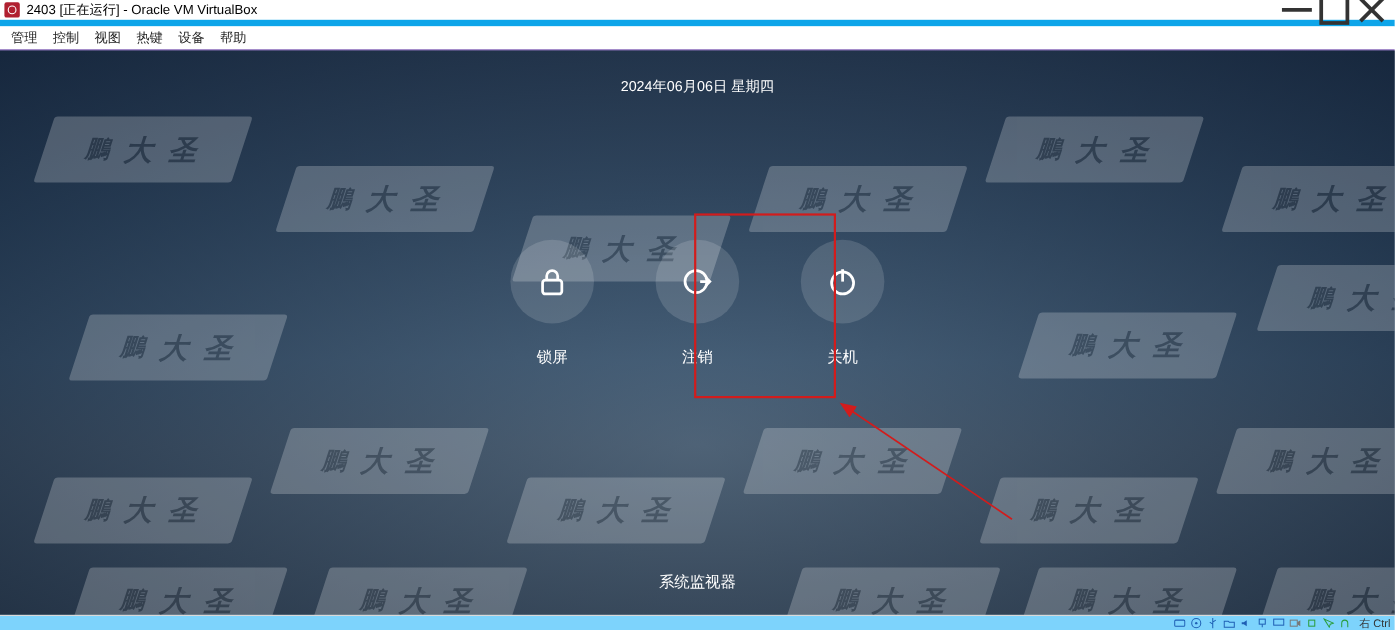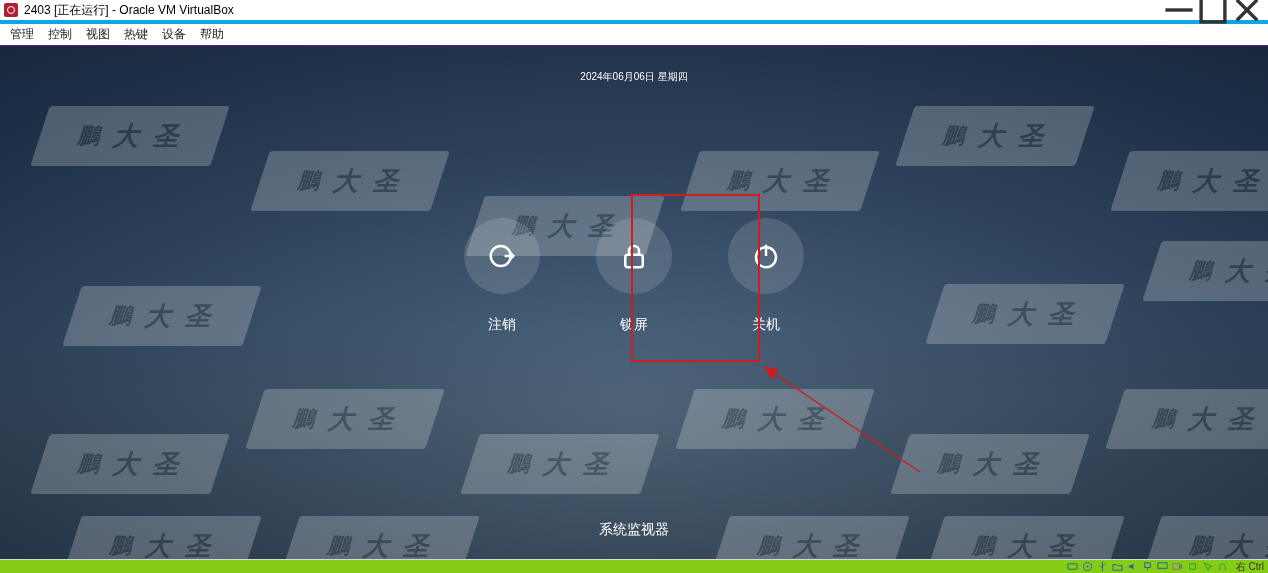--- a/index.html
+++ b/index.html
@@ -1,21 +1,21 @@
 <!DOCTYPE html>
 <html><head>
 <meta charset="utf-8">
 <style>
   * { margin: 0; padding: 0; box-sizing: border-box; font-family: "Microsoft YaHei", "Segoe UI", sans-serif; }
   body { width: 1268px; height: 573px; overflow: hidden; background: #fff; position: relative; }
 
   
   .host-titlebar {
     height: 24px; display: flex; align-items: center; padding: 0 4px;
-    font-size: 12px; color: #000; background: #fff; border-bottom: 4px solid #0ea5e9; justify-content: center;
+    font-size: 12px; color: #000; background: #fff; border-bottom: 6px solid #0ea5e9; justify-content: center;
   }
   .host-titlebar .app-icon {
     width: 14px; height: 14px; margin-right: 6px; background: #b02030; border-radius: 2px;
     display: flex; align-items: center; justify-content: center;
   }
   .host-titlebar .app-icon::after { content:""; width:6px;height:6px;border:1px solid #fff;border-radius:50%; }
   .host-titlebar .spacer { flex: 1; }
   .host-titlebar .win-btn { width: 34px; height: 22px; display:flex; align-items:center; justify-content:center; font-size:10px; color:#222; }
 
   .host-menubar {
@@ -34,39 +34,39 @@
   }
 
   
   .wm { position:absolute; width:180px; height:60px; background:#fff; opacity:.22; transform:skewX(-18deg);
         display:flex; align-items:center; justify-content:center; gap:14px; font-size:26px; font-weight:600; color:#555;
         border-radius:3px; }
   .wm .glyph { font-size:22px; }
 
   .clock { position:absolute; left:50%; top:20px; transform:translateX(-50%); text-align:center; }
   .clock .time { font-size:34px; font-weight:500; letter-spacing:1px; }
-  .clock .date { font-size:10px; margin-top:4px; }
+  .clock .date { font-size:13px; margin-top:4px; }
 
   .actions { position:absolute; left:50%; top:172px; transform:translateX(-50%); display:flex; gap:52px; }
   .action { display:flex; flex-direction:column; align-items:center; gap:22px; width:80px; }
   .action .circle {
     width:76px; height:76px; border-radius:50%; background:rgba(255,255,255,.14);
     display:flex; align-items:center; justify-content:center;
   }
   .action .label { font-size:14px; }
   .action svg { width:30px; height:30px; stroke:#fff; fill:none; stroke-width:2; }
 
   .highlight-box { position:absolute; border:2px solid #d21c1c; pointer-events:none; }
   .arrow-svg { position:absolute; pointer-events:none; }
 
   .bottom-link { position:absolute; left:50%; bottom:20px; transform:translateX(-50%); font-size:14px;text-align:center; }
 
   
   .host-statusbar {
-    position:absolute; left:0; right:0; bottom:0; height:14px; background:#84cc16; border-top:1px solid #d9d9d9;
+    position:absolute; left:0; right:0; bottom:0; height:14px; background:#7dd3fc; border-top:1px solid #d9d9d9;
     display:flex; align-items:center; justify-content:flex-end; gap:3px; padding:0 4px; font-size:10px; color:#1e5fb4;
   }
   .sb-icon { width:12px; height:12px; display:flex; align-items:center; justify-content:center; }
   .sb-icon svg { width:11px; height:11px; }
   .host-key { color:#333; margin-left:4px; }
 </style>
 </head>
 <body>
 
 <div class="host-titlebar">
@@ -207,34 +207,34 @@
     </div>
 
   <div class="clock">
     <div class="date">2024年06月06日 星期四</div>
   </div>
 
   <div class="actions">
     <div class="action">
       <div class="circle">
         <svg viewBox="0 0 24 24">
+            <rect x="5" y="11" width="14" height="10" rx="2"></rect>
+            <path d="M8 11 V8 a4 4 0 0 1 8 0 v3"></path>
+          </svg>
+      </div>
+      <div class="label">锁屏</div>
+    </div>
+    <div class="action">
+      <div class="circle">
+        <svg viewBox="0 0 24 24">
             <circle cx="11" cy="12" r="8"></circle>
             <path d="M14 12 h7 M18 9 l3 3 -3 3"></path>
           </svg>
       </div>
       <div class="label">注销</div>
-    </div>
-    <div class="action">
-      <div class="circle">
-        <svg viewBox="0 0 24 24">
-            <rect x="5" y="11" width="14" height="10" rx="2"></rect>
-            <path d="M8 11 V8 a4 4 0 0 1 8 0 v3"></path>
-          </svg>
-      </div>
-      <div class="label">锁屏</div>
     </div>
     <div class="action">
       <div class="circle">
         <svg viewBox="0 0 24 24">
             <circle cx="12" cy="13" r="8"></circle>
             <line x1="12" y1="3" x2="12" y2="12"></line>
           </svg>
       </div>
       <div class="label">关机</div>
     </div>

